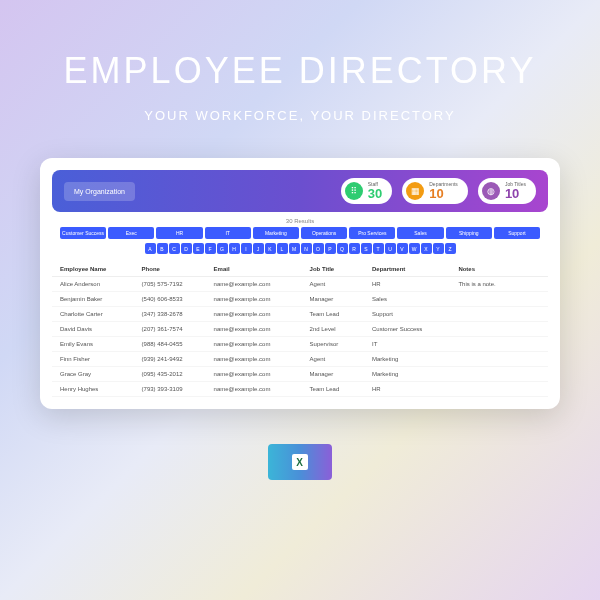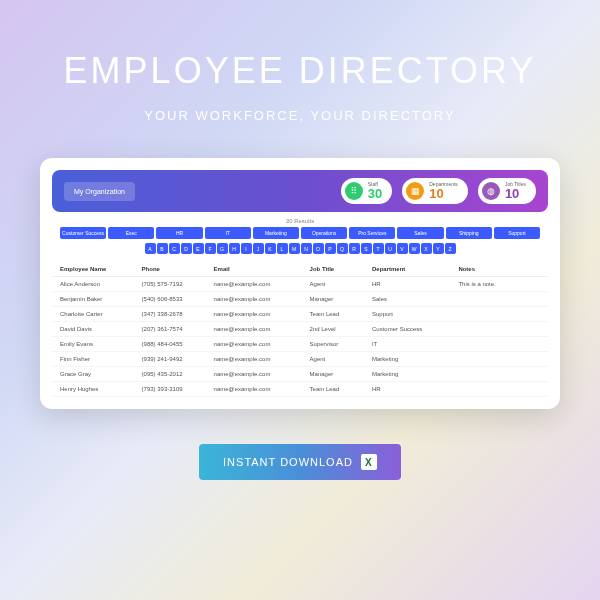--- a/index.html
+++ b/index.html
@@ -177,15 +177,14 @@
           <div class="c3">name@example.com</div>
           <div class="c4">Team Lead</div>
           <div class="c5">HR</div>
           <div class="c6"></div>
         </div>
       </div>
   </div>
 </div>
 
 <div class="download">
-  <span>INSTANT DOWNLOAD</span>
   <span class="xl-icon">X</span>
 </div>
 
 </body></html>

